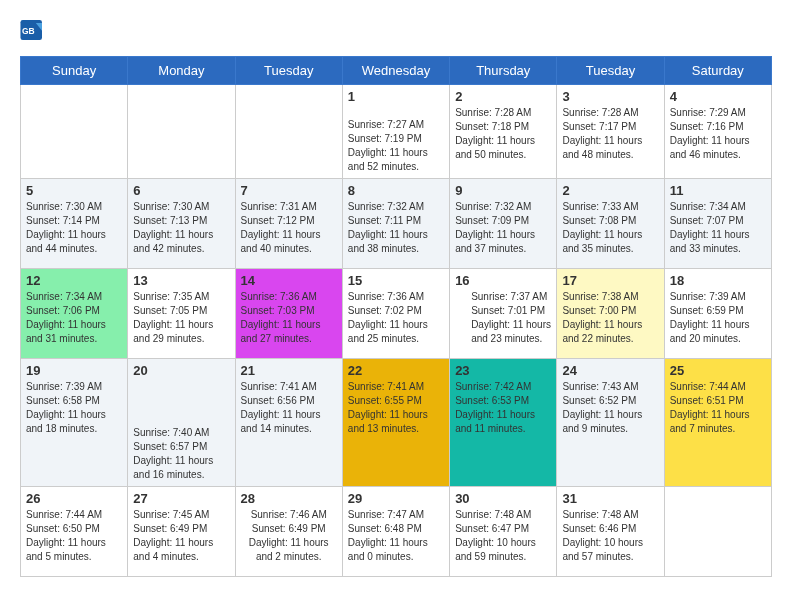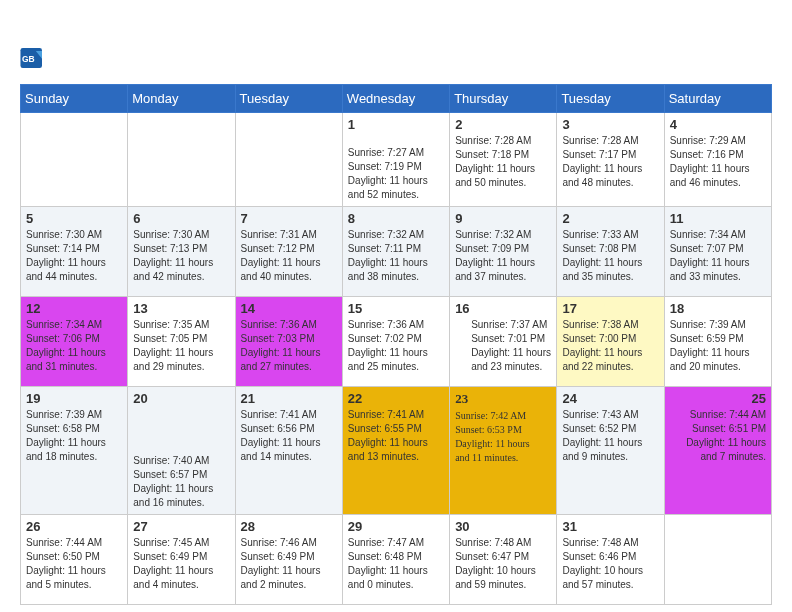--- a/index.html
+++ b/index.html
@@ -13,42 +13,41 @@
     .header {
       display: flex;
       justify-content: space-between;
       align-items: flex-start;
       margin-bottom: 16px;
     }
     .logo {
       display: flex;
       align-items: center;
       gap: 4px;
-      margin-top: 28px;
     }
     .logo-text-general { font-size: 15px; color: #333; font-weight: normal; }
     .logo-text-blue { font-size: 15px; color: #1a5ea8; font-weight: bold; }
     .logo-icon {
       width: 24px;
       height: 20px;
     }
     .title-block { text-align: right; }
     .calendar-title { font-size: 36px; color: #1a1a1a; font-weight: normal; }
     .calendar-subtitle { font-size: 15px; color: #444; }
     table {
       width: 100%;
       border-collapse: collapse;
       border: 1px solid #ccc;
     }
     thead th {
       background-color: #2c6abf;
       color: #fff;
       font-size: 13px;
       padding: 6px 4px;
-      text-align: left;
+      text-align: center;
       border: 1px solid #3a78cc;
       font-weight: normal;
     }
     td {
       width: 14.28%;
       vertical-align: top;
       border: 1px solid #ccc;
       padding: 4px 5px;
       font-size: 10.5px;
       color: #333;
@@ -183,21 +182,21 @@
         </td>
         <td style="background: rgb(240, 244, 248);">
           <span class="day-number">11</span>
           <div class="day-info" style="white-space: pre-line;">Sunrise: 7:34 AM
 Sunset: 7:07 PM
 Daylight: 11 hours
 and 33 minutes.</div>
         </td>
       </tr>
       <tr>
-        <td style="background: #d946ef;">
+        <td style="background: #86efac;">
           <span class="day-number">12</span>
           <div class="day-info" style="white-space: pre-line;">Sunrise: 7:34 AM
 Sunset: 7:06 PM
 Daylight: 11 hours
 and 31 minutes.</div>
         </td>
         <td style="background: rgb(255, 255, 255);">
           <span class="day-number">13</span>
           <div class="day-info" style="white-space: pre-line;">Sunrise: 7:35 AM
 Sunset: 7:05 PM
@@ -262,35 +261,35 @@
 Daylight: 11 hours
 and 14 minutes.</div>
         </td>
         <td style="background: #eab308;">
           <span class="day-number">22</span>
           <div class="day-info" style="white-space: pre-line;">Sunrise: 7:41 AM
 Sunset: 6:55 PM
 Daylight: 11 hours
 and 13 minutes.</div>
         </td>
-        <td style="background: #eab308; font-family: Liberation Serif, serif;">
+        <td style="background: #14b8a6;">
           <span class="day-number">23</span>
           <div class="day-info" style="white-space: pre-line;">Sunrise: 7:42 AM
 Sunset: 6:53 PM
 Daylight: 11 hours
 and 11 minutes.</div>
         </td>
         <td style="background: rgb(240, 244, 248);">
           <span class="day-number">24</span>
           <div class="day-info" style="white-space: pre-line;">Sunrise: 7:43 AM
 Sunset: 6:52 PM
 Daylight: 11 hours
 and 9 minutes.</div>
         </td>
-        <td style="background: #d946ef; text-align: right;">
+        <td style="background: #fde047;">
           <span class="day-number">25</span>
           <div class="day-info" style="white-space: pre-line;">Sunrise: 7:44 AM
 Sunset: 6:51 PM
 Daylight: 11 hours
 and 7 minutes.</div>
         </td>
       </tr>
       <tr>
         <td style="background: rgb(255, 255, 255);">
           <span class="day-number">26</span>
@@ -301,21 +300,21 @@
         </td>
         <td style="background: rgb(255, 255, 255);">
           <span class="day-number">27</span>
           <div class="day-info" style="white-space: pre-line;">Sunrise: 7:45 AM
 Sunset: 6:49 PM
 Daylight: 11 hours
 and 4 minutes.</div>
         </td>
         <td style="background: rgb(255, 255, 255);">
           <span class="day-number">28</span>
-          <div class="day-info" style="white-space: pre-line;">Sunrise: 7:46 AM
+          <div class="day-info" style="white-space: pre-line; text-align: center;">Sunrise: 7:46 AM
 Sunset: 6:49 PM
 Daylight: 11 hours
 and 2 minutes.</div>
         </td>
         <td style="background: rgb(255, 255, 255);">
           <span class="day-number">29</span>
           <div class="day-info" style="white-space: pre-line;">Sunrise: 7:47 AM
 Sunset: 6:48 PM
 Daylight: 11 hours
 and 0 minutes.</div>

